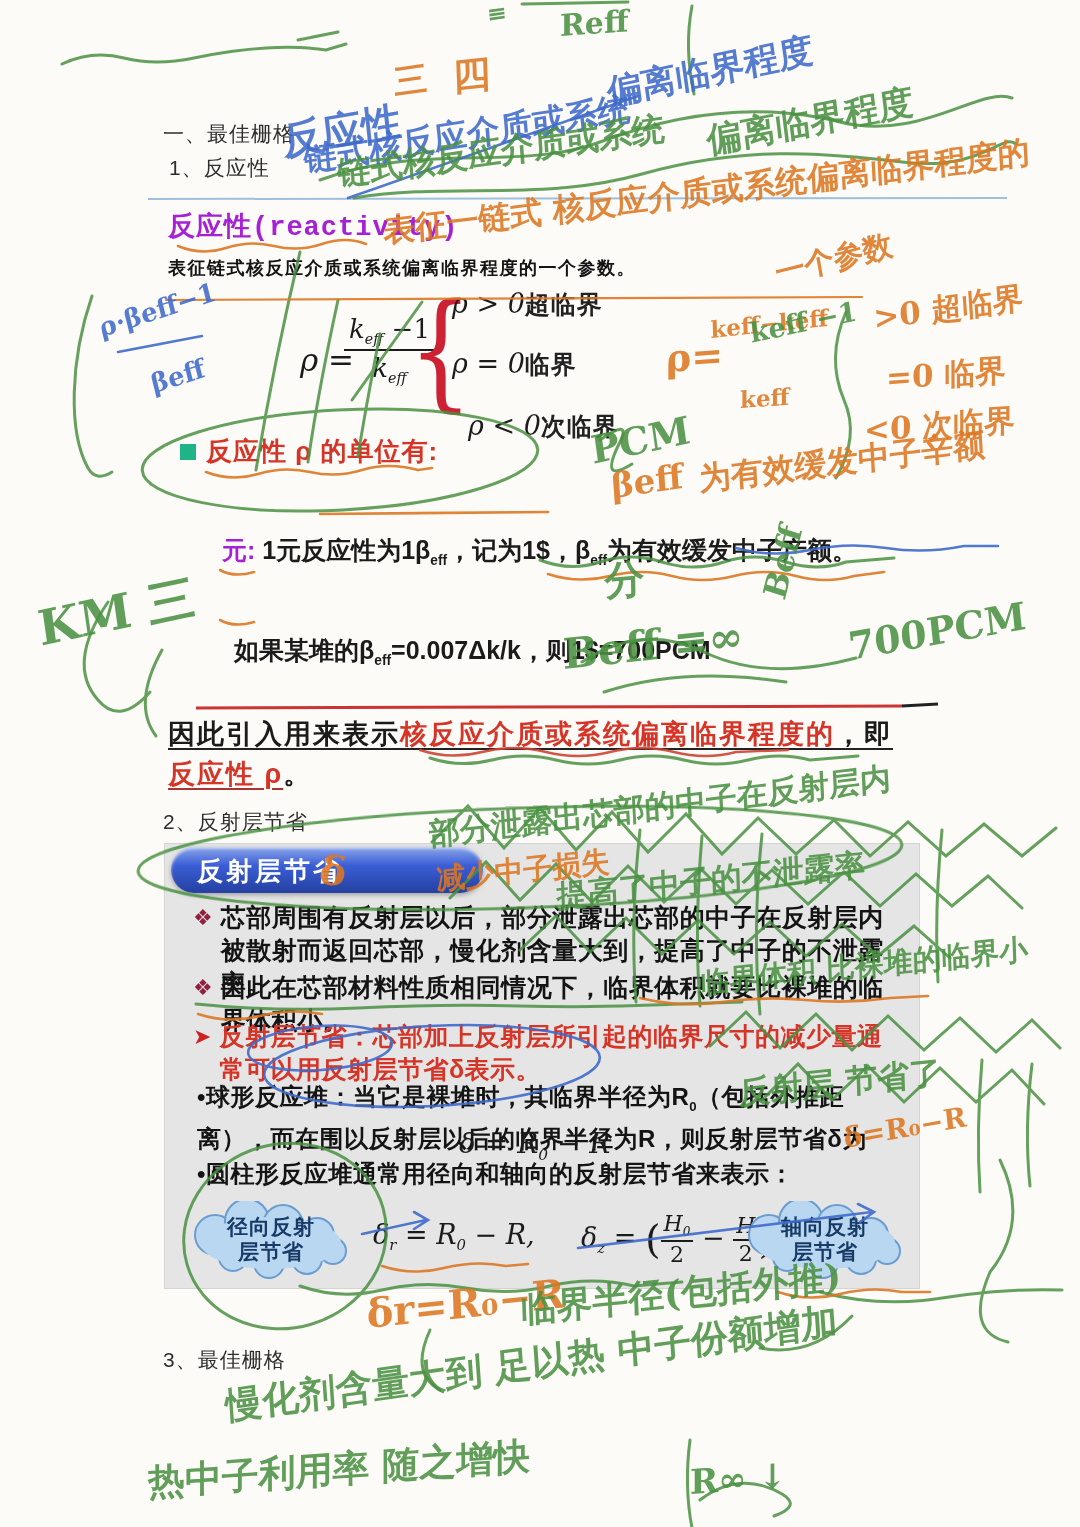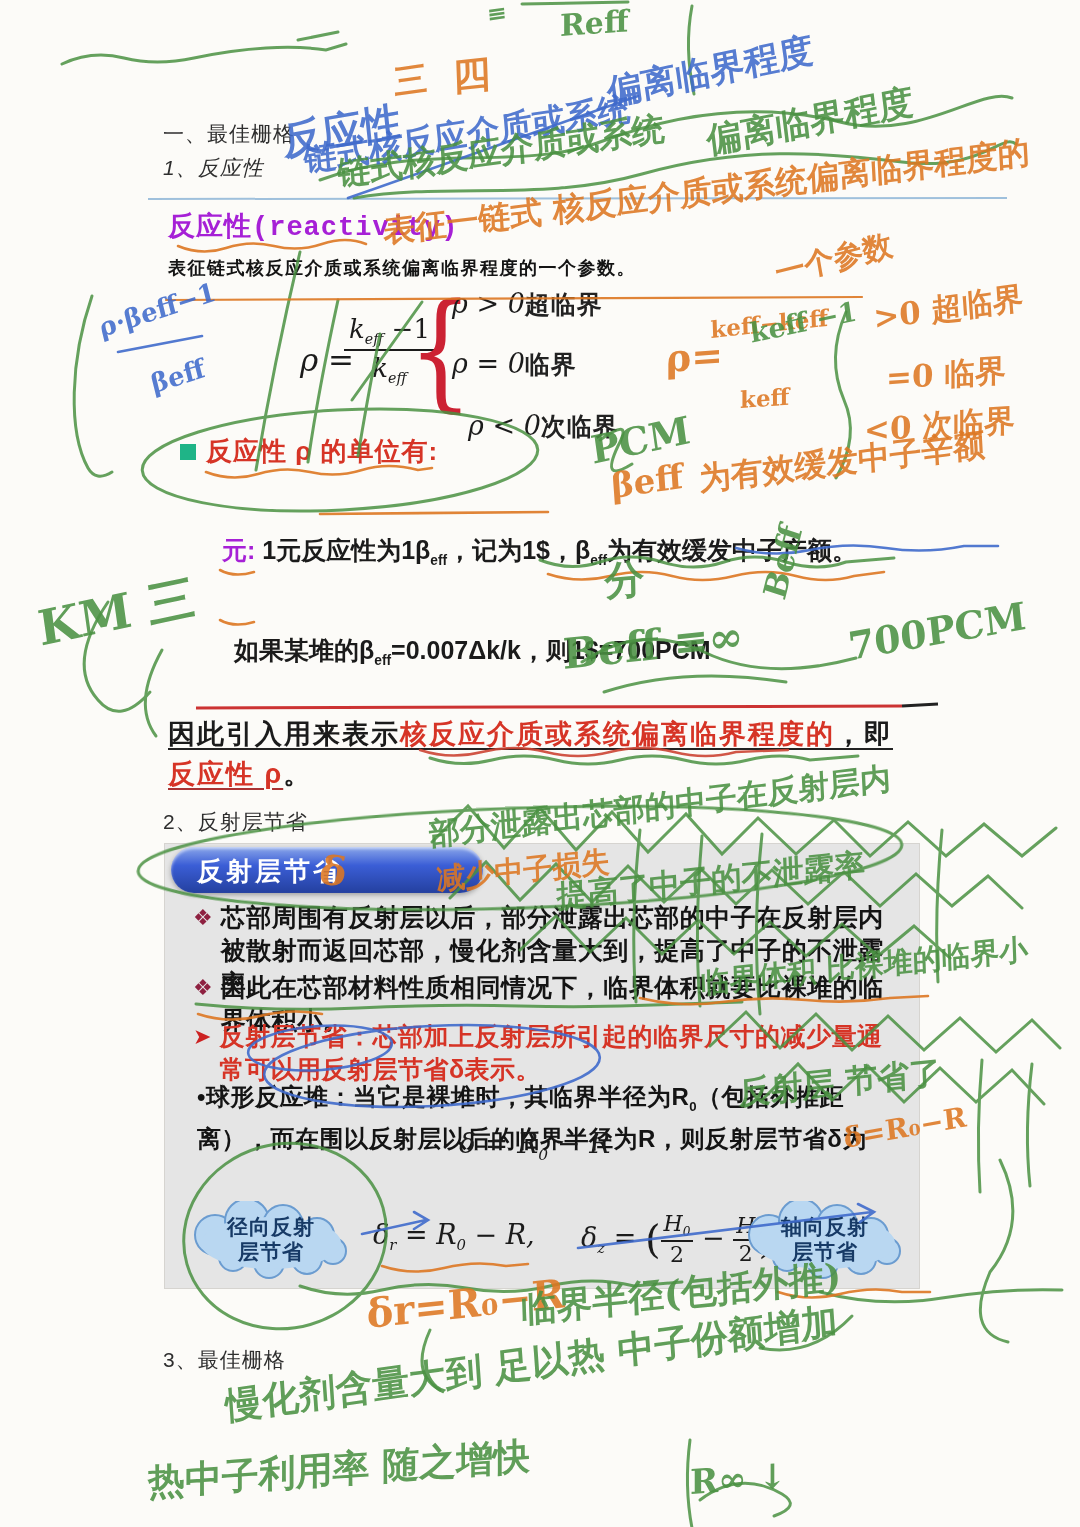--- a/index.html
+++ b/index.html
@@ -48,21 +48,21 @@
   .vfrac .bot{display:block;}
   .bigparen{font-size:40px;font-weight:400;vertical-align:middle;font-style:normal;}
   .u-line{text-decoration:underline;text-underline-offset:5px;text-decoration-thickness:2px;}
 </style>
 </head>
 <body>
 
 <div class="page">
 
   <div class="abs outline-txt" style="left:163px;top:120px;">一、最佳栅格</div>
-  <div class="abs outline-txt" style="left:163px;top:154px;font-style:italic;">1、反应性</div>
+  <div class="abs outline-txt" style="left:169px;top:154px;">1、反应性</div>
 
   <div class="abs title-purple" style="left:168px;top:208px;text-align:center;"><span>反应性</span><span style="font-family:'Liberation Mono',monospace;">(reactivity)</span></div>
 
   <div class="abs def-black" style="left:168px;top:256px;">表征链式核反应介质或系统偏离临界程度的一个参数。</div>
 
   <div class="abs" style="left:0;top:0;">
     <span class="abs math" style="left:300px;top:342px;font-size:31px;">ρ =</span>
     <span class="abs frac math" style="left:344px;top:314px;font-size:26px;">
       <span class="top"><span>k</span><sub>eff</sub><span style="font-style:normal;"> −1</span></span>
       <span class="bot"><span>k</span><sub>eff</sub></span>
@@ -119,20 +119,21 @@
     </div>
 
     <div class="abs body-text" style="left:32px;top:237px;width:712px;">
       <span>•球形反应堆：当它是裸堆时，其临界半径为R</span><sub>0</sub><span>（包括外推距离），而在围以反射层以后的临界半径为R，则反射层节省δ为</span>
     </div>
 
     <div class="abs math" style="left:294px;top:283px;font-size:28px;">
       <span>δ</span><span style="font-style:normal;"> = </span><span>R</span><sub>0</sub><span> − R</span>
     </div>
 
+    <div class="abs body-text" style="left:32px;top:314px;width:712px;">•圆柱形反应堆通常用径向和轴向的反射层节省来表示：</div>
 
     <div class="cloud" style="left:16px;top:357px;">
       <svg width="180" height="78">
         <g fill="#b9d7f1" stroke="#6b9cd0" stroke-width="2">
           <circle cx="34" cy="34" r="20"></circle>
             <circle cx="66" cy="20" r="22"></circle>
             <circle cx="102" cy="24" r="20"></circle>
           <circle cx="136" cy="34" r="17"></circle>
             <circle cx="152" cy="50" r="13"></circle>
             <circle cx="126" cy="58" r="15"></circle>

